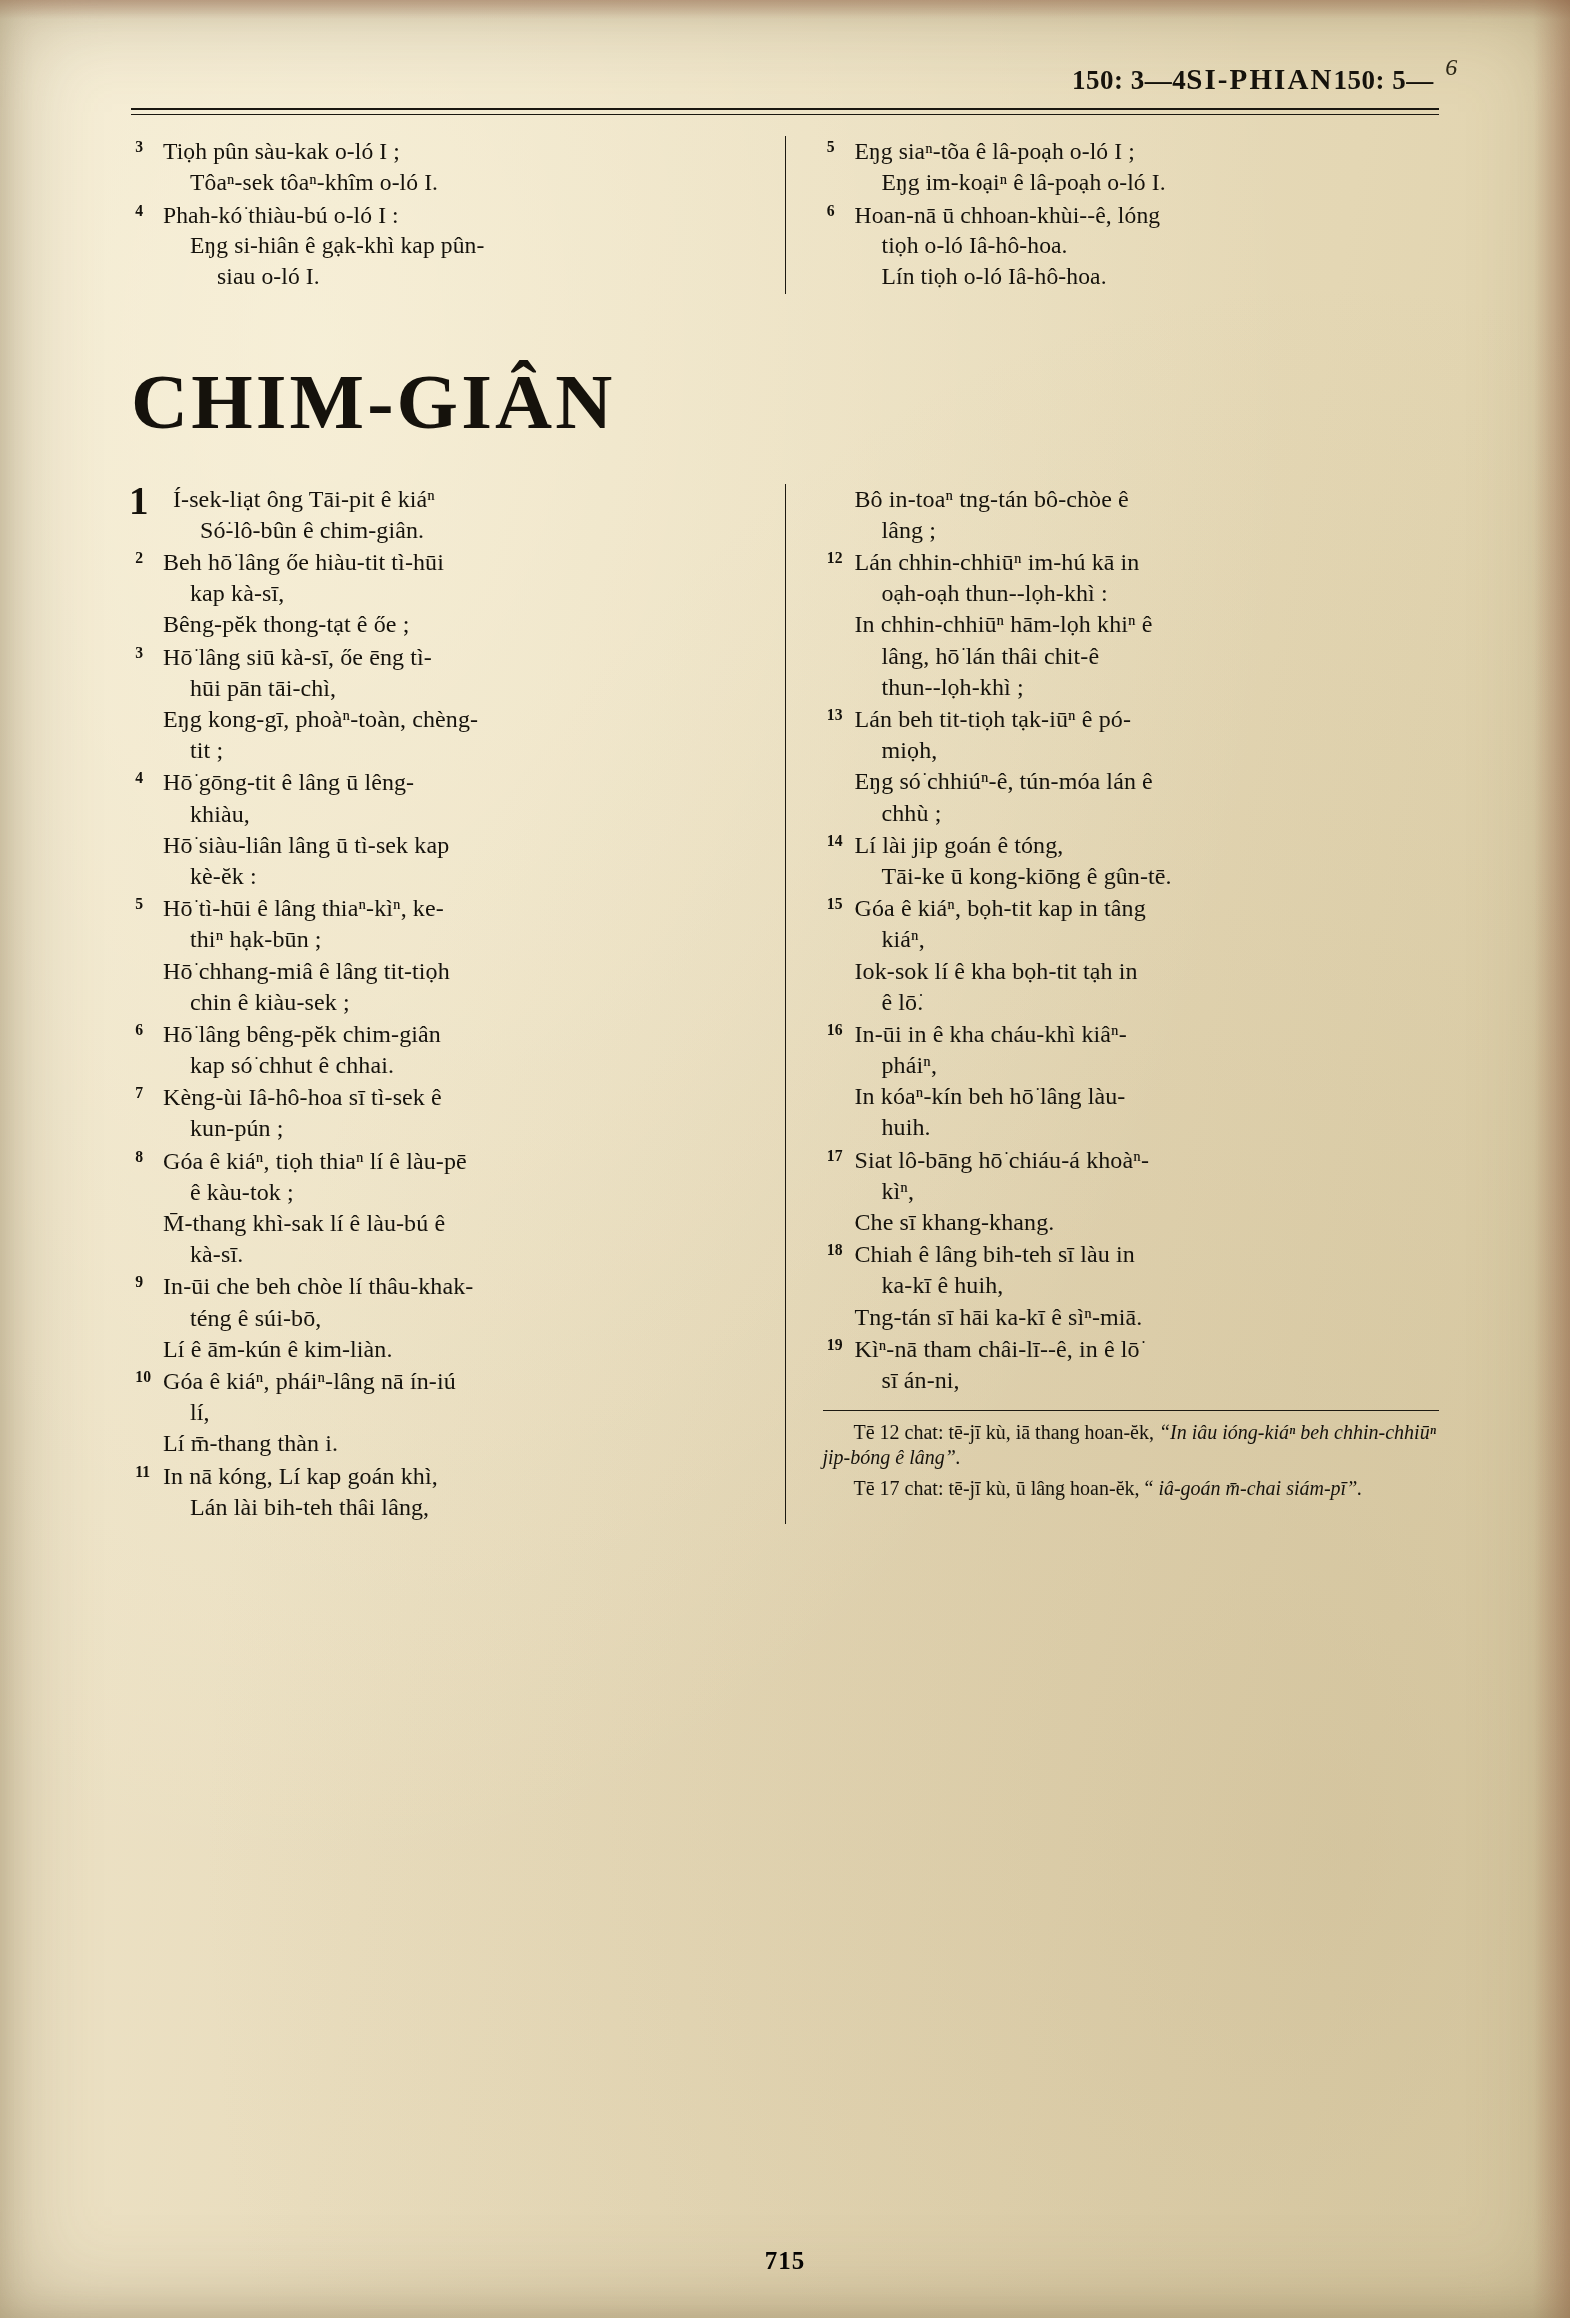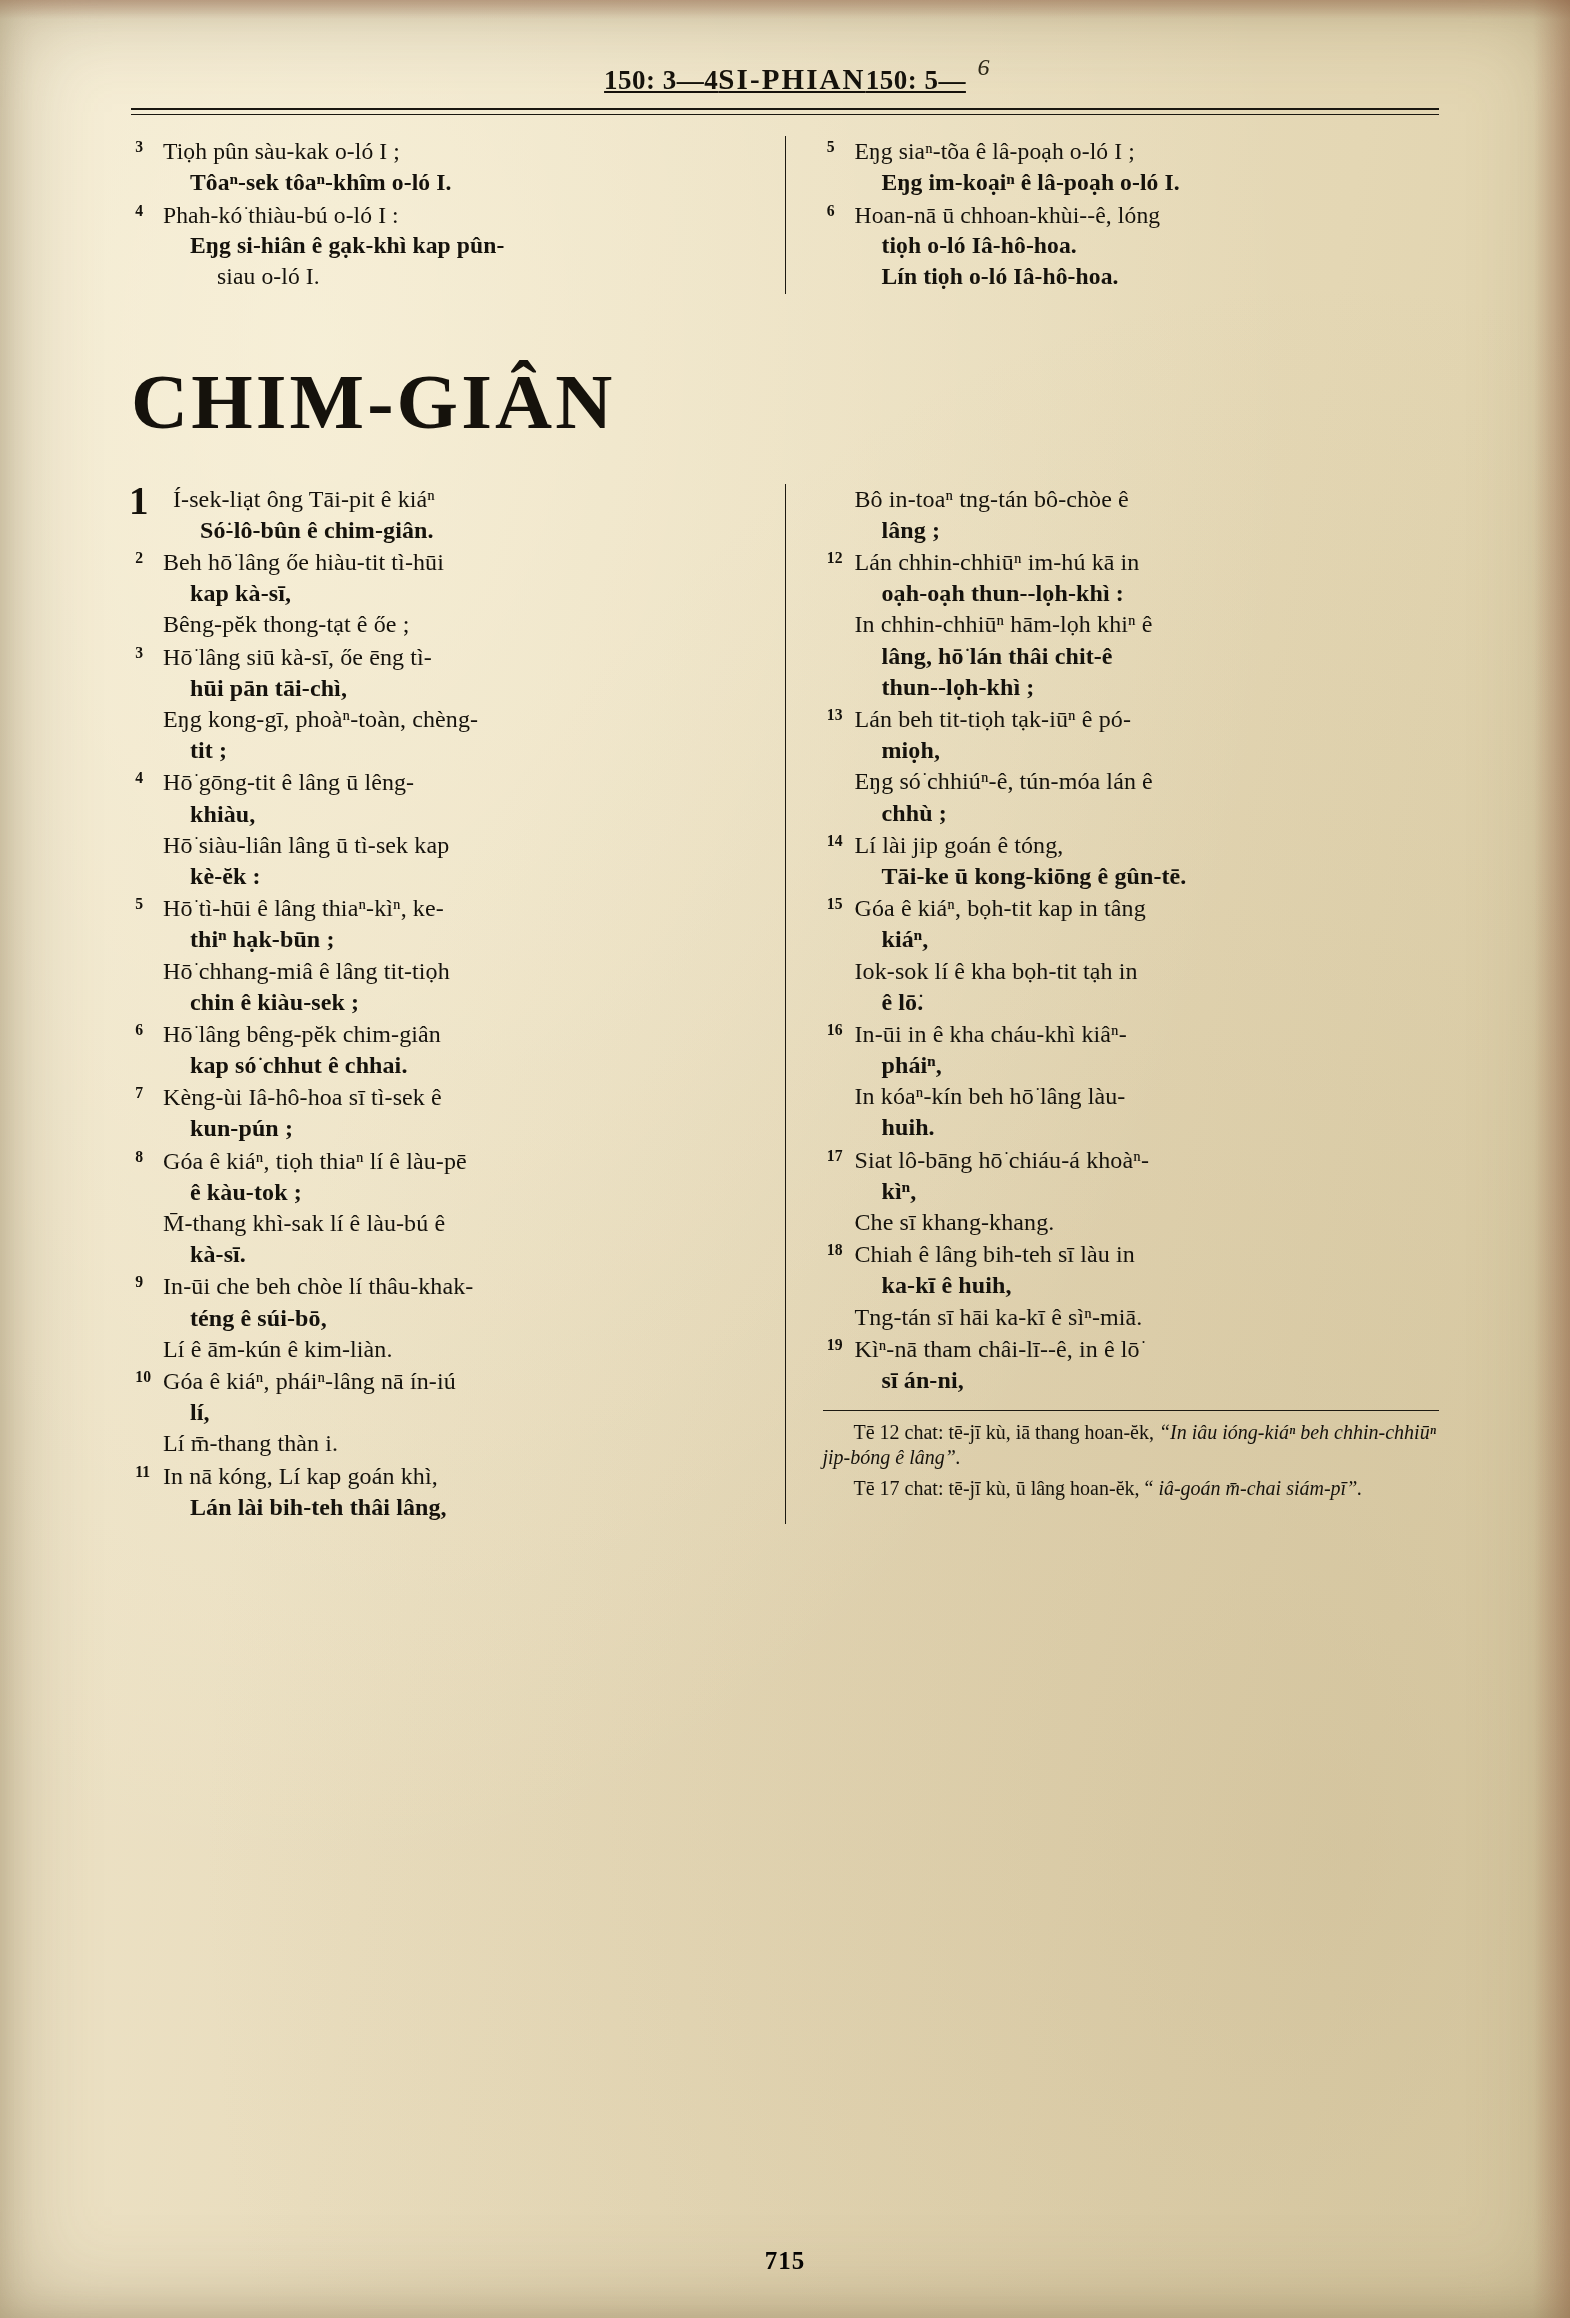--- a/index.html
+++ b/index.html
@@ -50,26 +50,25 @@
     left: 131px;
     top: 63px;
     width: 1308px;
     color: #15120c;
   }
 
   
   .runhead {
     display: flex;
     align-items: baseline;
-    justify-content: center;
+    justify-content: flex-end;
     font-size: 27px;
     font-weight: bold;
     letter-spacing: 0.5px;
     padding: 0 5.2px;
-    text-decoration: underline;
   }
   .runhead .center {
     font-size: 29px;
     letter-spacing: 2.1px;
   }
   .runhead .right {
     position: relative;
   }
   .runhead .right .scribble {
     position: absolute;
@@ -112,21 +111,21 @@
     padding-left: 32px;
     letter-spacing: 0.1px;
   }
   .verse .vn {
     position: absolute;
     left: 4.2px;
     top: 1px;
     font-size: 15.7px;
     font-weight: bold;
   }
-  .ind { display: block; padding-left: 27px; text-indent: 0; font-weight: bold; }
+  .ind { display: block; padding-left: 27px; text-indent: 0; }
   .ind2 { display: block; padding-left: 54px; }
 
   .psalm-block { margin-top: 21px; }
 
   
   .booktitle {
     text-align: left;
     font-size: 79px;
     font-weight: bold;
     letter-spacing: 3.1px;

